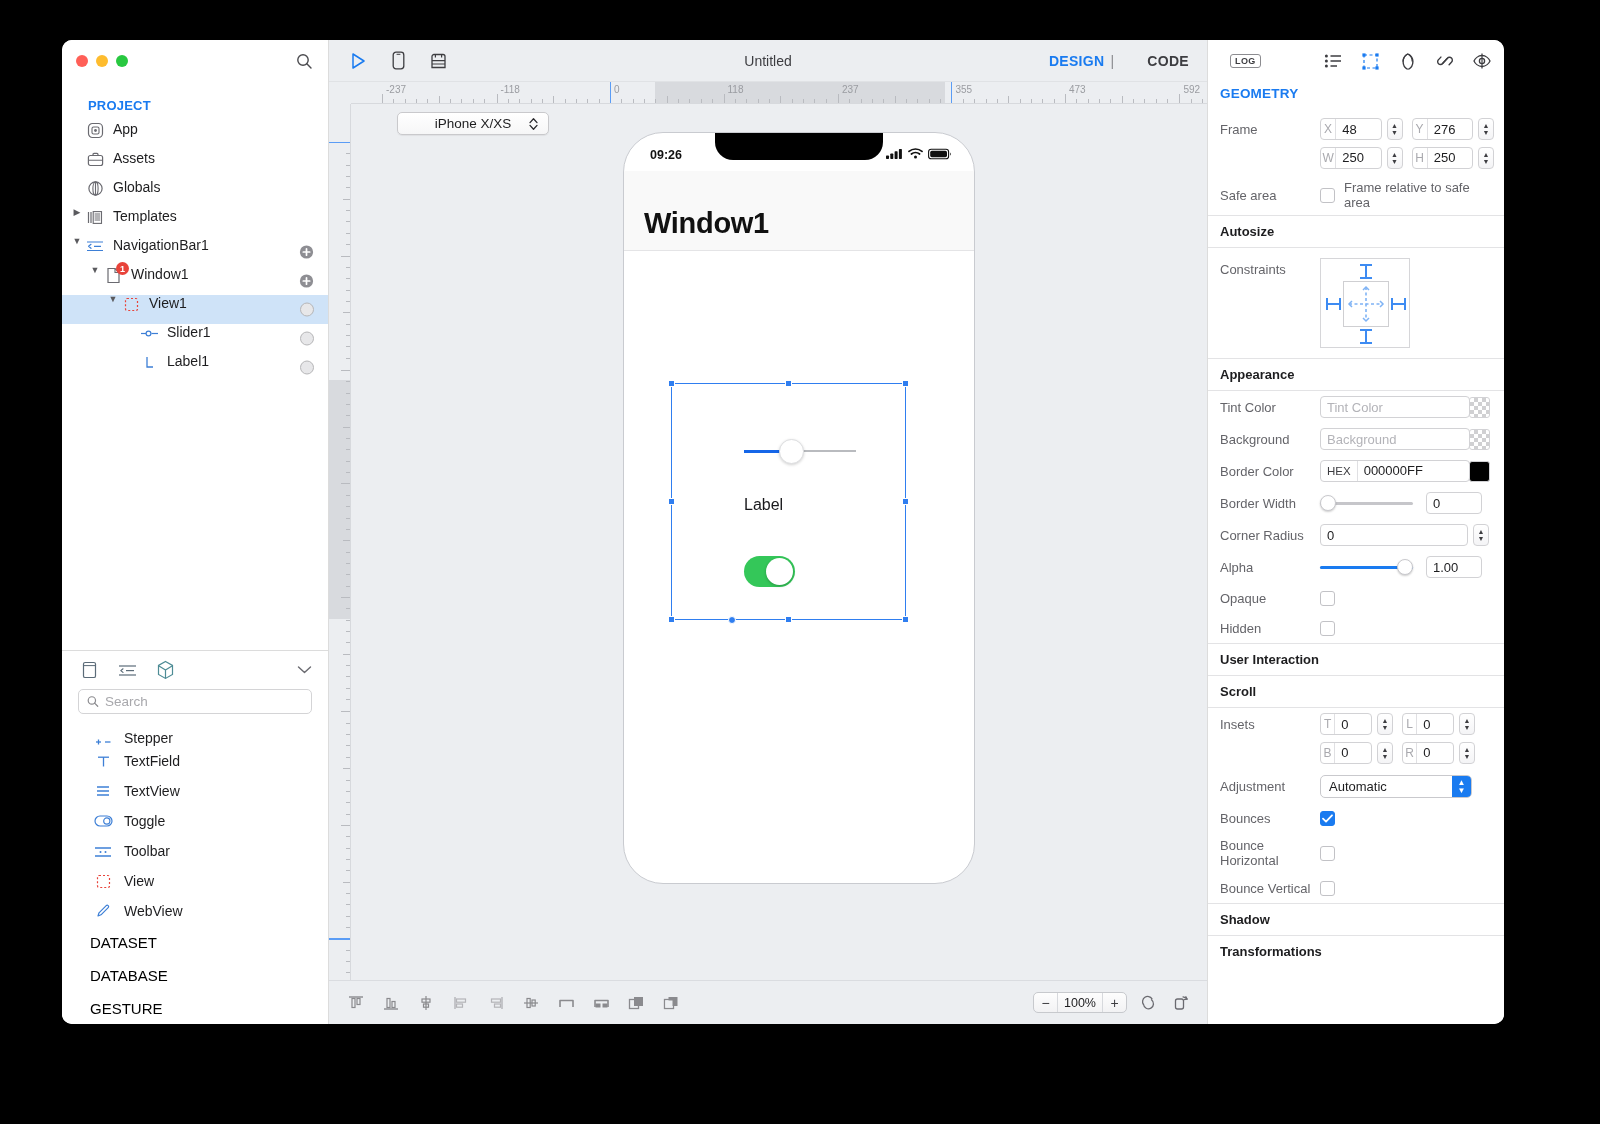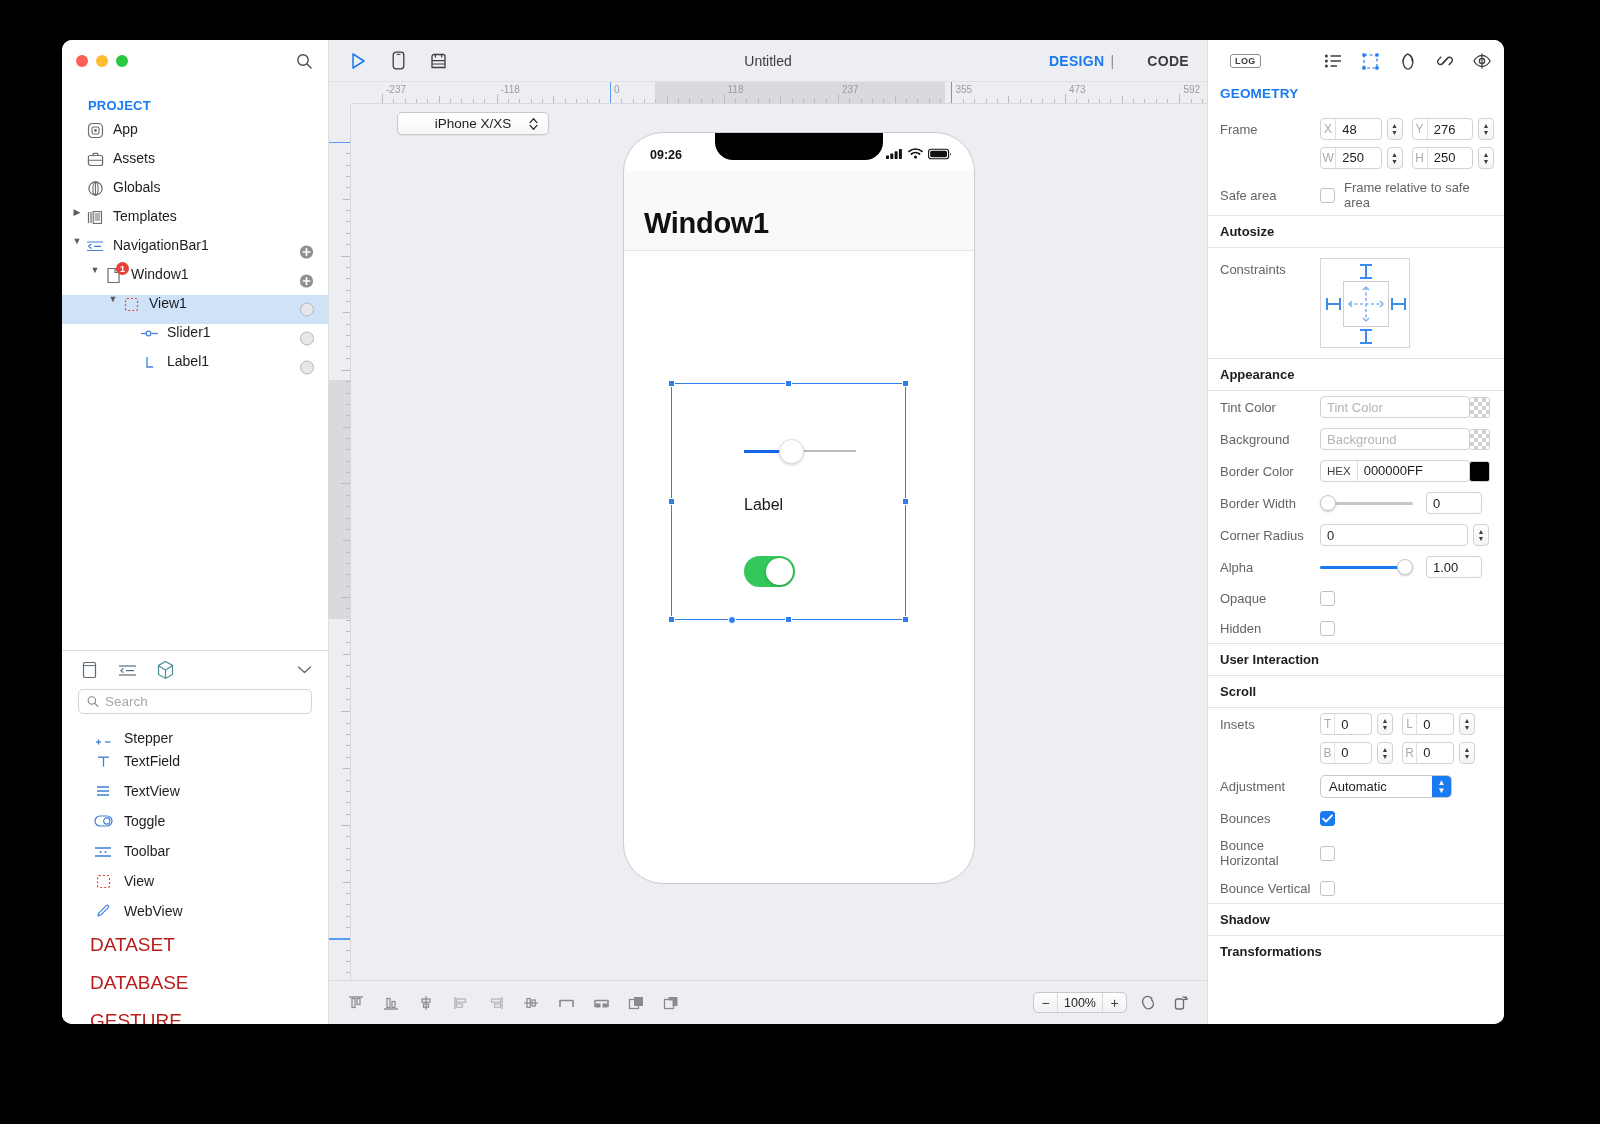--- a/index.html
+++ b/index.html
@@ -130,21 +130,21 @@
   .lib-item {
     display: flex; align-items: center; height: 30px;
     font-size: 14px; color: #1d1d1f; padding-left: 28px;
     cursor: default;
   }
   .lib-item .li-ico {
     width: 26px; display: flex; align-items: center; justify-content: center;
     margin-right: 8px; flex: none;
   }
   .lib-group {
-    font-size: 19px; color: #b91c1c;
+    font-size: 15px; color: #000000;
     padding: 8px 6px 8px 28px;
   }
 
   
   .center { flex: 1; display: flex; flex-direction: column; min-width: 0; background: #eceef1; }
   .top-toolbar {
     height: 42px; background: #eceef1;
     border-bottom: 1px solid #e0e2e5;
     display: flex; align-items: center; padding: 0 18px;
     position: relative;
@@ -1288,21 +1288,21 @@
             <input value="0" style="">
           </div>
           <div class="stepper">
                 <span>▲</span>
                 <span>▼</span>
               </div>
         </div>
 
         <div class="row">
           <div class="lab">Adjustment</div>
-          <div class="select-ctl" style="width:132px">
+          <div class="select-ctl" style="width:152px">
             <div class="sv">Automatic</div>
             <div class="sbtn">
                   <span>▲</span>
                   <span>▼</span>
                 </div>
           </div>
         </div>
 
         <div class="row">
           <div class="lab">Bounces</div>

